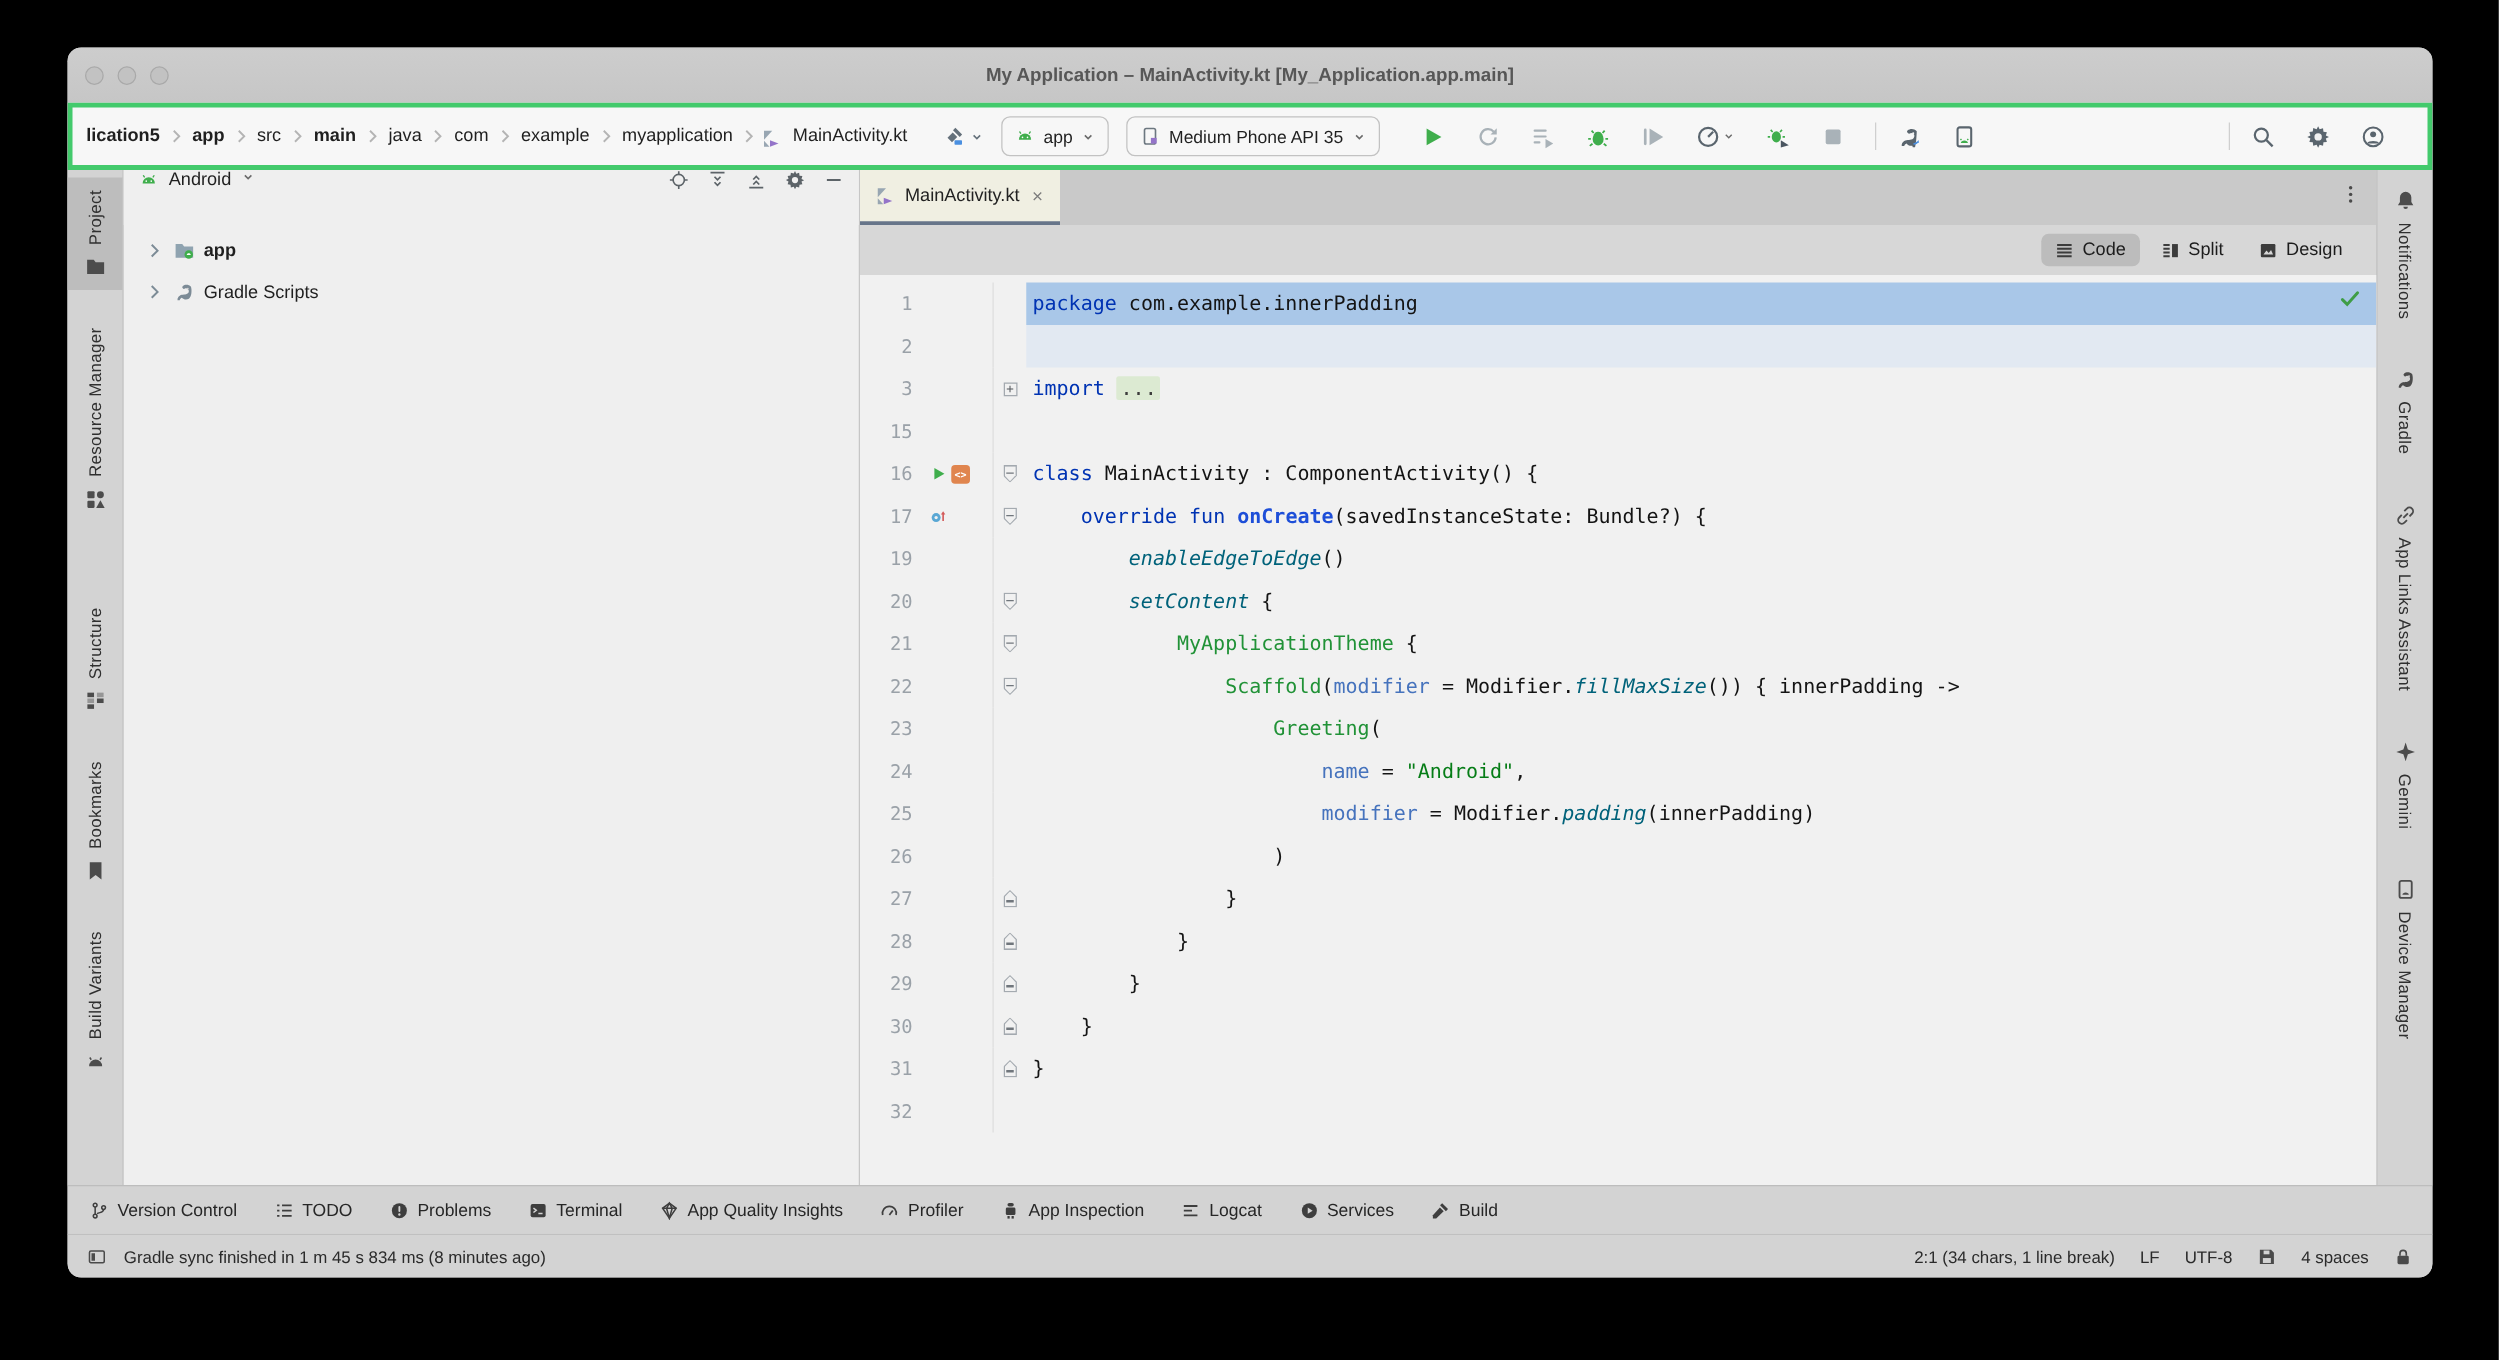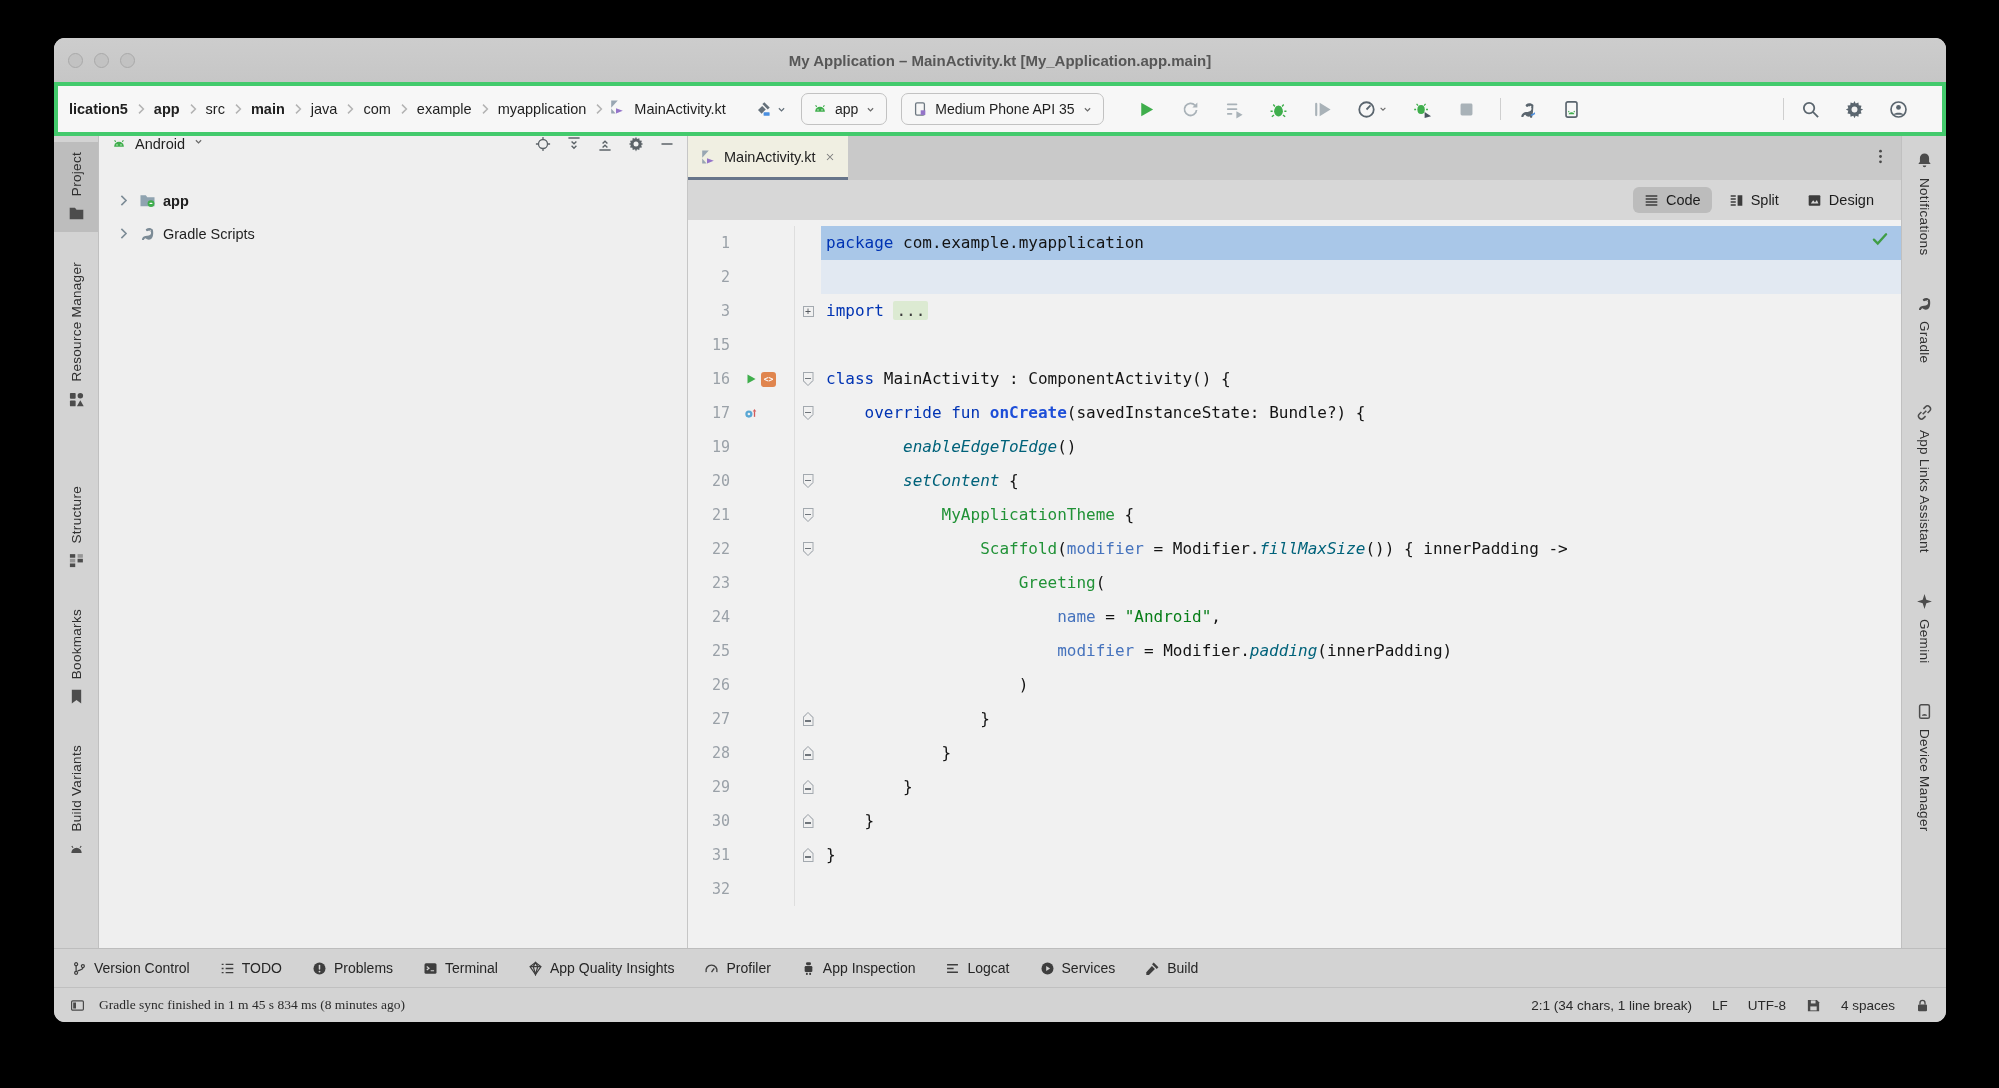--- a/index.html
+++ b/index.html
@@ -14,21 +14,21 @@
   .tl{width:15px;height:15px;border-radius:50%;background:#c2c2c2;border:1px solid #a9a9a9;box-sizing:border-box;}
   .title{position:absolute;left:0;right:0;text-align:center;font-size:15px;font-weight:bold;color:#575757;pointer-events:none;}
 
   
   .toolbar{flex:0 0 auto;height:54px;box-sizing:border-box;border:4px solid #43ca6c;background:#f7f7f7;
            display:flex;align-items:center;padding:0 14px 0 8px;}
   .crumbs{display:flex;align-items:center;gap:2px;font-size:14.5px;color:#1f1f1f;white-space:nowrap;}
   .crumb{padding:2px 3px;}
   .crumb.b{font-weight:bold;}
   .crumb-sep svg{width:11px;height:11px;color:#b4b4b4;display:block;}
-  .crumb-item{display:flex;align-items:flex-start;gap:6px;}
+  .crumb-item{display:flex;align-items:flex-end;gap:6px;}
   .icon{display:inline-flex;align-items:center;justify-content:center;}
   .icon svg{width:16px;height:16px;display:block;}
   .tb-build{display:flex;align-items:center;gap:5px;margin-left:26px;color:#64707a;cursor:pointer;}
   .tb-build .chev svg{width:11px;height:11px;}
   .select{display:flex;align-items:center;gap:7px;height:30px;border:1px solid #c2c2c2;border-radius:7px;
           padding:0 10px;margin-left:14px;font-size:14px;color:#1f1f1f;background:#f7f7f7;cursor:pointer;white-space:nowrap;}
   .select .chev svg{width:11px;height:11px;color:#6a6a6a;}
   .tb-actions{display:flex;align-items:center;flex:1;margin-left:28px;}
   .tb-btn{display:flex;align-items:center;padding:5px;margin-right:15px;border-radius:5px;cursor:pointer;}
   .tb-btn svg{width:19px;height:19px;}
@@ -111,21 +111,21 @@
   
   .btoolbar{height:38px;flex:0 0 auto;background:#d3d3d3;border-top:1px solid #bdbdbd;display:flex;align-items:center;
             gap:30px;padding:0 18px;}
   .bitem{display:flex;align-items:center;gap:7px;font-size:14px;color:#262626;cursor:pointer;white-space:nowrap;}
   .bitem svg{width:15px;height:15px;color:#3e3e3e;}
 
   
   .statusbar{height:34px;flex:0 0 auto;background:#d3d3d3;border-top:1px solid #c0c0c0;display:flex;align-items:center;
              padding:0 16px;font-size:13.5px;color:#2a2a2a;}
   .statusbar .icon svg{width:15px;height:15px;color:#4a4a4a;}
-  .sleft{display:flex;align-items:center;gap:14px;font-family:Liberation Serif, serif;}
+  .sleft{display:flex;align-items:center;gap:14px;}
   .sright{margin-left:auto;display:flex;gap:20px;}
   .sright .sitem2{cursor:pointer;white-space:nowrap;}
 </style>
 </head>
 <body>
 
 <div class="window">
 
   <div class="titlebar">
     <div class="traffic">
@@ -529,21 +529,21 @@
             </svg>
             <span>Design</span>
           </span>
         </div>
       <div class="codewrap">
         <div id="code-lines">
             <div class="line">
               <span class="ln">1</span>
               <span class="gi"></span>
               <span class="gf"></span>
-              <span class="ct sel"><span class="c-kw">package</span><span class="c-t"> com.example.myapplication</span></span>
+              <span class="ct sel"><span class="c-kw">package</span><span class="c-t"> com.example.innerPadding</span></span>
             </div>
             <div class="line">
               <span class="ln">2</span>
               <span class="gi"></span>
               <span class="gf"></span>
               <span class="ct caret"></span>
             </div>
             <div class="line">
               <span class="ln">3</span>
               <span class="gi"></span>

